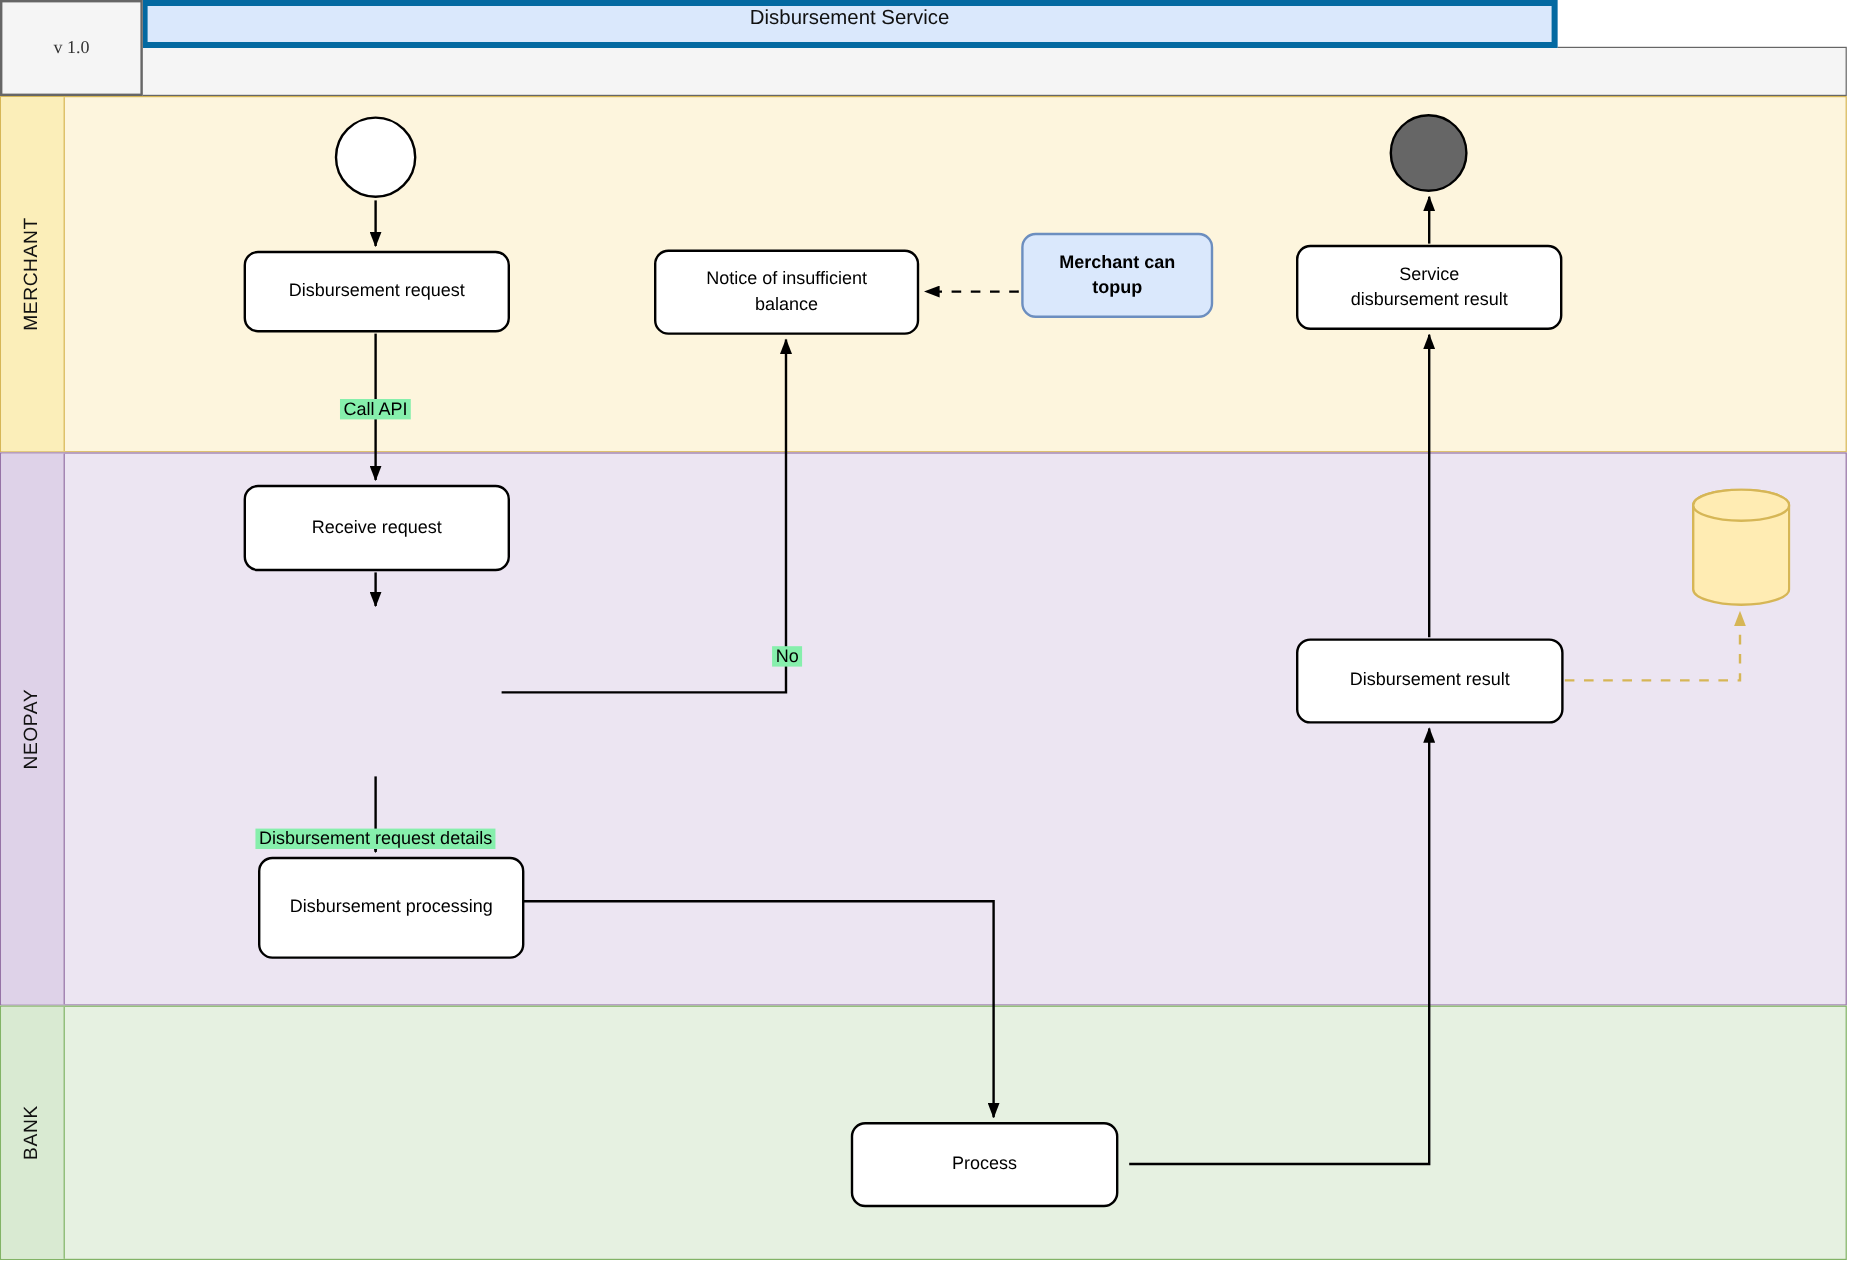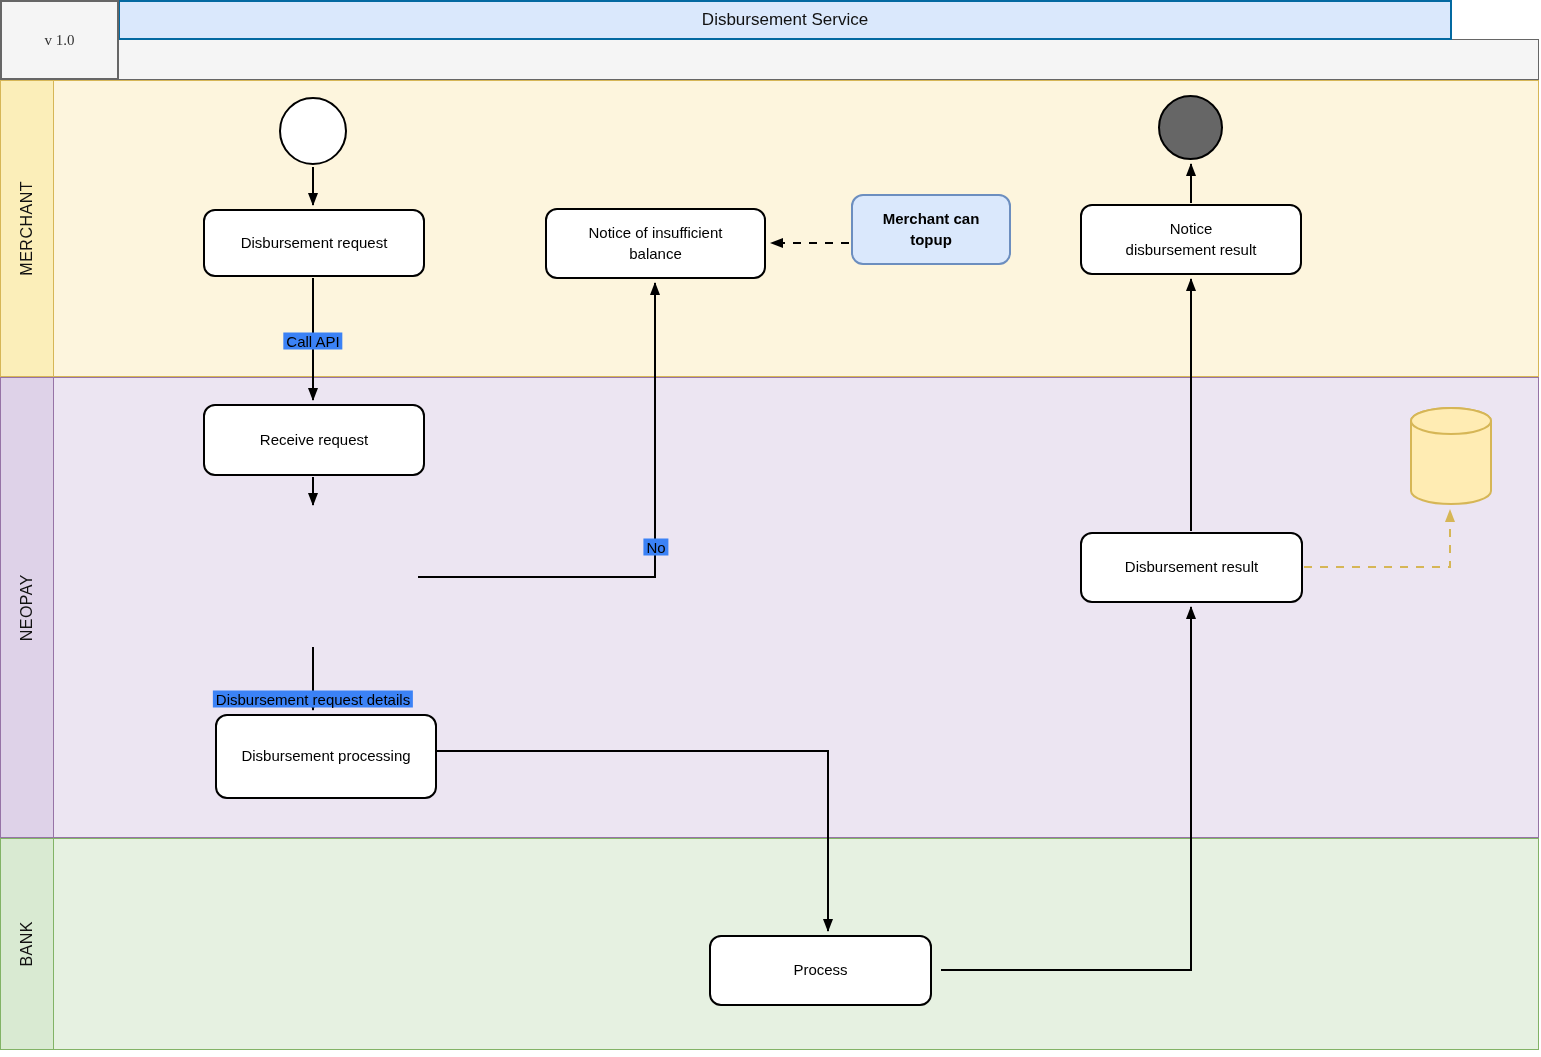--- a/index.html
+++ b/index.html
@@ -9,23 +9,23 @@
     overflow:hidden;
   }
   
   .version-box{
     position:absolute;left:0;top:0;width:119px;height:80px;
     background:#f5f5f5;border:2px solid #666;box-sizing:border-box;
     display:flex;align-items:center;justify-content:center;
     font-size:15px;color:#333;z-index:5;font-family:Liberation Serif, serif;
   }
   .title-bar{
-    position:absolute;left:118px;top:0;width:1334px;height:40px;
-    background:#dae8fc;border:2px solid #0369a1;box-sizing:border-box;
-    display:flex;align-items:center;justify-content:center;
+    position:absolute;left:118px;top:0;width:1180px;height:40px;
+    background:#dae8fc;border:5px solid #0369a1;box-sizing:border-box;
+    display:flex;justify-content:center;
     font-size:17px;color:#111;z-index:4;
   }
   .sub-bar{
     position:absolute;left:118px;top:39px;width:1421px;height:41px;
     background:#f5f5f5;border:1px solid #666;box-sizing:border-box;z-index:3;
   }
   
   .lane{position:absolute;left:0;width:1539px;box-sizing:border-box;}
   .lane-merchant{top:80px;height:297px;background:#fdf5dd;border:1px solid #d6b656;}
   .lane-neopay{top:377px;height:461px;background:#ece5f2;border:1px solid #9673a6;}
@@ -41,21 +41,21 @@
     writing-mode:vertical-rl;transform:rotate(180deg);
     font-size:16px;color:#111;letter-spacing:0.5px;white-space:nowrap;
   }
   
   .edges{position:absolute;left:0;top:0;width:1541px;height:1057px;z-index:2;pointer-events:none;}
   .edge{fill:none;stroke:#000;stroke-width:2;}
   .edge-dashed{fill:none;stroke:#000;stroke-width:2;stroke-dasharray:8 8;}
   .edge-gold{fill:none;stroke:#d6b656;stroke-width:2;stroke-dasharray:8 8;}
   .edge-label{
     position:absolute;transform:translate(-50%,-50%);
-    background:#3b82f6;padding:0 3px;font-size:15px;white-space:nowrap;z-index:6;
+    background:#86efac;padding:0 3px;font-size:15px;white-space:nowrap;z-index:6;
   }
   
   .node{position:absolute;z-index:5;box-sizing:border-box;}
   .task{
     background:#fff;border:2px solid #000;border-radius:12px;
     display:flex;flex-direction:column;align-items:center;justify-content:center;
     text-align:center;font-size:15px;line-height:1.35;padding:4px 14px;
   }
   .task .l{display:block;}
   .n-disb-request{left:203px;top:209px;width:222px;height:68px;}
@@ -151,21 +151,21 @@
     <span class="l">Notice of insufficient</span>
     <span class="l">balance</span>
   </div>
 
   <div class="node task n-merchant-topup">
     <span class="l">Merchant can</span>
     <span class="l">topup</span>
   </div>
 
   <div class="node task n-notice-result">
-    <span class="l">Notice</span>
+    <span class="l">Service</span>
     <span class="l">disbursement result</span>
   </div>
 
   <div class="node task n-receive">
     <span>Receive request</span>
   </div>
 
 
   <div class="node task n-disb-result">
     <span>Disbursement result</span>

